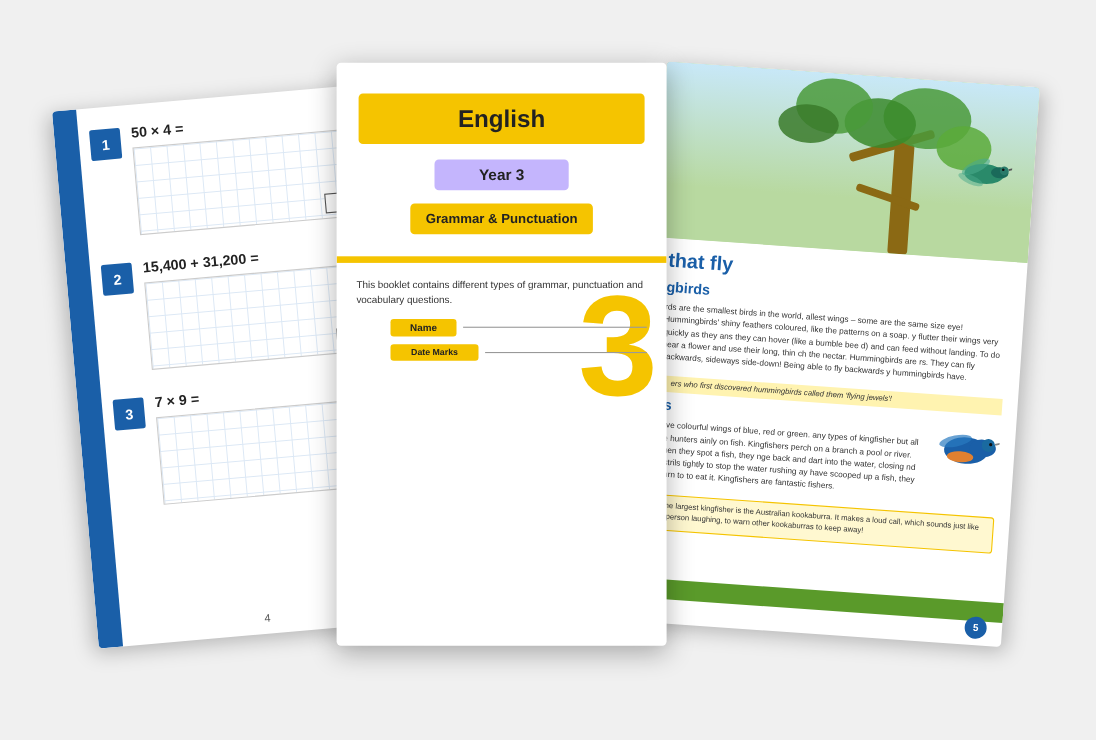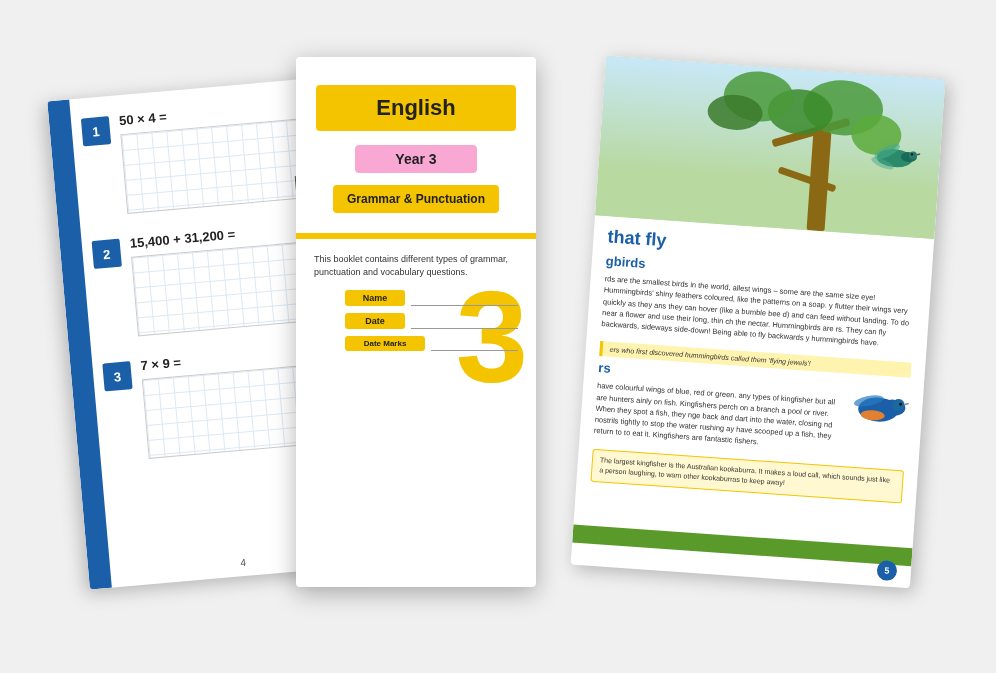--- a/index.html
+++ b/index.html
@@ -117,23 +117,23 @@
       left: 0;
       top: 0;
       width: 22px;
       height: 100%;
       background: #1a5fa8;
     }
 
     
     .booklet-center {
       position: absolute;
-      left: 228px;
+      left: 238px;
       top: 10px;
-      width: 240px;
+      width: 300px;
       height: 530px;
       background: white;
       border-radius: 4px;
       box-shadow: 0 6px 24px rgba(0,0,0,0.30);
       z-index: 3;
       overflow: hidden;
     }
 
     .center-top {
       padding: 28px 20px 20px 20px;
@@ -145,21 +145,21 @@
       color: #222;
       font-size: 22px;
       font-weight: bold;
       padding: 10px 20px;
       border-radius: 4px;
       margin-bottom: 14px;
       display: block;
     }
 
     .subtitle-year {
-      background: #f9a8d4;
+      background: #c4b5fd;
       color: #222;
       font-size: 14px;
       font-weight: bold;
       padding: 6px 40px;
       border-radius: 4px;
       margin-bottom: 12px;
       display: inline-block;
     }
 
     .subtitle-grammar {
@@ -198,21 +198,21 @@
       font-size: 130px;
       font-weight: 900;
       color: #f5c400;
       line-height: 1;
       z-index: 0;
       opacity: 1;
     }
 
     .form-field {
       display: flex;
-      align-items: flex-end;
+      align-items: center;
       margin-bottom: 7px;
       position: relative;
       z-index: 2;
       padding-left: 31px;
     }
 
     .form-label {
       background: #f5c400;
       color: #222;
       font-size: 9px;
@@ -449,24 +449,20 @@
     <div class="center-divider"></div>
 
     <div class="center-body">
       <p>This booklet contains different types of grammar, punctuation and vocabulary questions.</p>
 
       <div class="form-field">
         <span class="form-label">Name</span>
         <div class="form-line"></div>
       </div>
 
-      <div class="form-field">
-        <span class="form-label">Date</span>
-        <div class="form-line"></div>
-      </div>
 
       <div class="form-field">
         <span class="form-label" style="width:80px;font-size:8px;">Date Marks</span>
         <div class="form-line"></div>
       </div>
 
       <div class="big-number">3</div>
     </div>
   </div>
 

